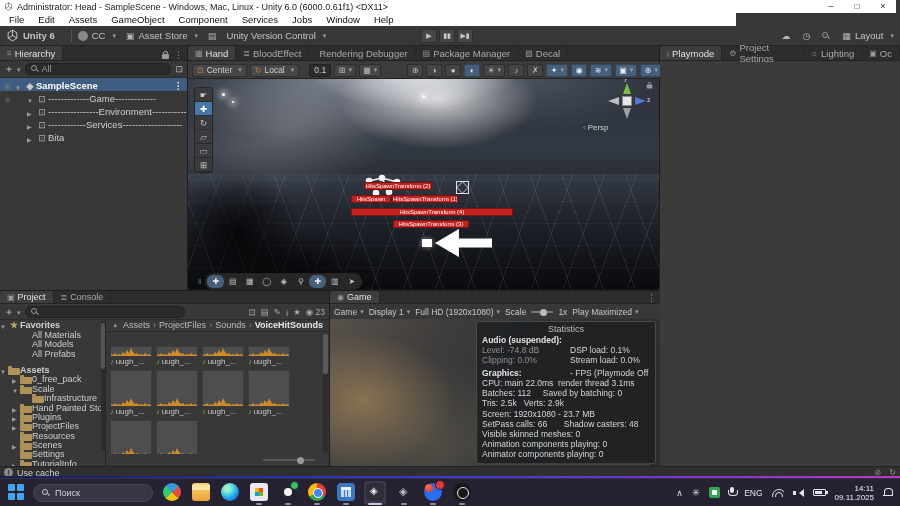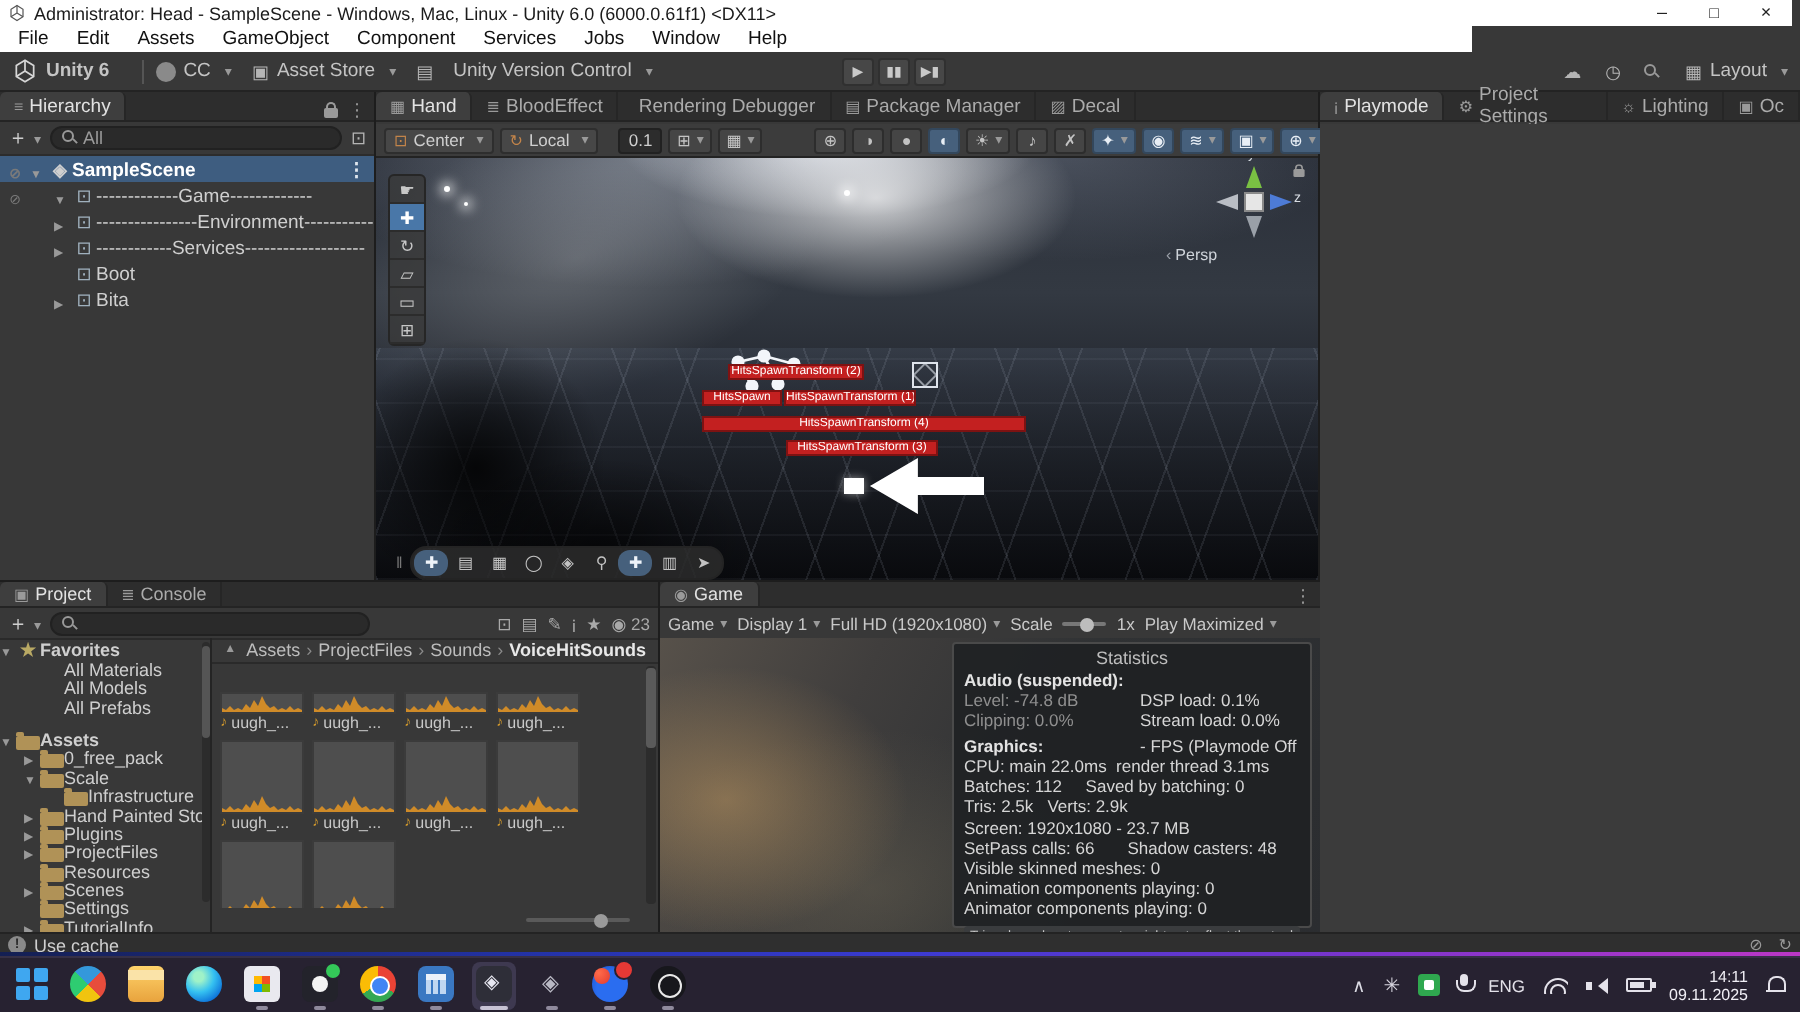--- a/index.html
+++ b/index.html
@@ -371,27 +371,20 @@
       <div class="trow">
         <span class="gutter"></span>
         <span class="indent" style="width: 12px;"></span>
         <span class="exp exp-closed"></span>
         <span class="ticon ic-cube"></span>
         <span>------------Services-------------------</span>
       </div>
       <div class="trow">
         <span class="gutter"></span>
         <span class="indent" style="width: 12px;"></span>
-        <span class="exp exp-none"></span>
-        <span class="ticon ic-cube"></span>
-        <span>Boot</span>
-      </div>
-      <div class="trow">
-        <span class="gutter"></span>
-        <span class="indent" style="width: 12px;"></span>
         <span class="exp exp-closed"></span>
         <span class="ticon ic-cube"></span>
         <span>Bita</span>
       </div>
     </div>
 </div>
 
 <div id="scene" class="panel">
   <div class="tabbar">
 
@@ -958,20 +951,24 @@
 </div>
 <div id="progressline"></div>
 
 <div id="taskbar" class="abs">
   <span class="startico">
       <i></i>
       <i></i>
       <i></i>
       <i></i>
     </span>
+  <span id="tsearch">
+      <span class="mag" style="color:#cfcbd6;"></span>
+      <span>Поиск</span>
+    </span>
   <span id="apps">
 
   <span class="app k-photos">
         <span class="ai"></span>
       </span>
       <span class="app k-explorer">
         <span class="ai"></span>
       </span>
       <span class="app k-edge">
         <span class="ai"></span>

